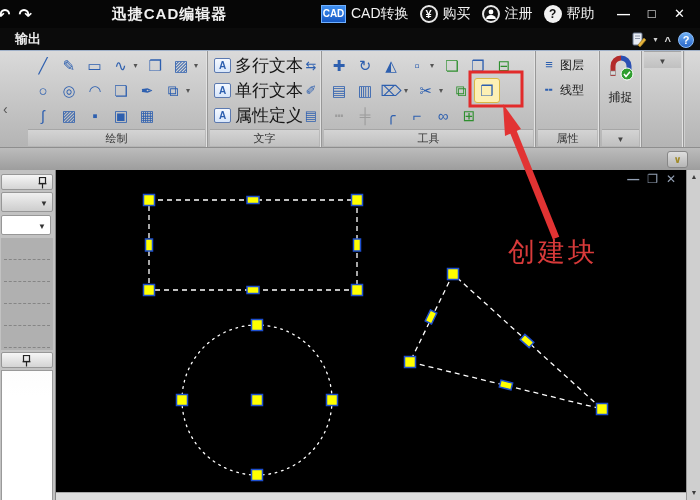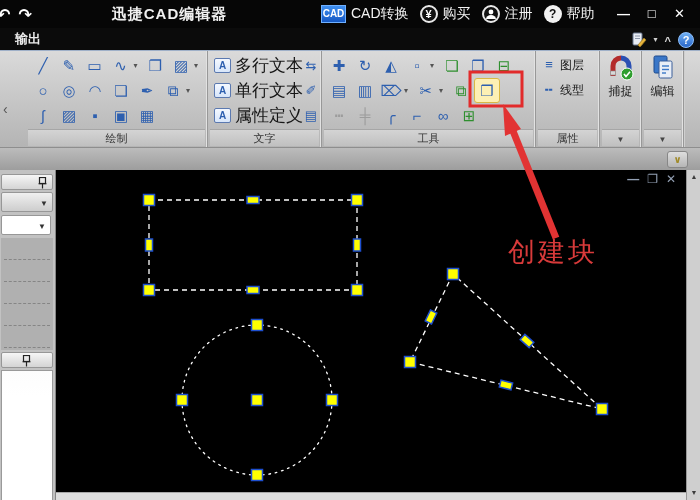--- a/index.html
+++ b/index.html
@@ -48,21 +48,21 @@
   .sec-props{width:64px}
   .sec-big{width:42px}
   .tbtn{display:flex;align-items:center;height:25px;gap:4px;padding-left:2px}
   .tico{width:17px;height:15px;border:1px solid #5b79b0;background:linear-gradient(#f4f8ff,#d8e6fa);color:#2d5faf;font-size:10px;font-weight:bold;text-align:center;line-height:13px;border-radius:2px;flex:none}
   .tlab{font-size:17px;color:#161616;white-space:nowrap}
   .ticol{position:absolute;right:1px;top:2px;display:flex;flex-direction:column}
   .ticol .ricon{height:25px;line-height:25px;font-size:13px;width:18px}
   .sec-props .tico{background:none;border:none;font-size:13px;width:14px}
   .sec-props .tlab{font-size:12px}
   .bigcol{display:flex;flex-direction:column;align-items:center;padding-top:3px}
-  .blab{font-size:12px;color:#1a1a1a;margin-top:2px}
+  .blab{font-size:12px;color:#1a1a1a;margin-top:8px}
   .bigdd{font-size:8px;color:#444}
   .sliver{flex:1;border-left:1px solid #cfcfcf}
 
   
   #substrip{position:absolute;left:0;top:147px;width:700px;height:23px;background:linear-gradient(#bcbcbc,#9d9d9d);border-top:1px solid #8e8e8e}
   .chevbtn{position:absolute;right:12px;top:3px;width:21px;height:17px;background:linear-gradient(#dedede,#b6b6b6);border:1px solid #878787;border-radius:3px;color:#a08a28;font-size:10px;font-weight:bold;text-align:center;line-height:15px}
 
   
   #sidebar{position:absolute;left:0;top:170px;width:56px;height:330px;background:#c2c2c2;border-right:1px solid #858585}
   .pinbar{position:absolute;left:1px;width:52px;height:16px;background:linear-gradient(#f6f6f6,#d4d4d4);border:1px solid #979797;border-radius:2px}
@@ -260,30 +260,20 @@
         <rect x="18.5" y="17" width="5" height="4" fill="#d8d8d8" stroke="#888" stroke-width="0.6"></rect>
         <circle cx="19" cy="20" r="6" fill="#2f9e2f" stroke="#fff" stroke-width="1"></circle>
         <path d="M16 20 l2 2.4 l4 -4.6" fill="none" stroke="#fff" stroke-width="1.6"></path>
       </svg>
       <span class="blab">捕捉</span>
     </div>
     <div class="sec-label"><span class="bigdd">▼</span></div>
   </div>
 
   <div class="sec sec-big">
-    <div class="sec-icons bigcol">
-      <svg width="26" height="27" viewBox="0 0 26 27">
-        <rect x="4" y="2" width="13" height="17" rx="1.5" fill="#3a77c8" stroke="#1d4a8c"></rect>
-        <rect x="9" y="7" width="13" height="17" rx="1.5" fill="#e9eef6" stroke="#3a5f9a"></rect>
-        <line x1="12" y1="12" x2="19" y2="12" stroke="#3a77c8" stroke-width="1.4"></line>
-        <line x1="12" y1="15.5" x2="19" y2="15.5" stroke="#3a77c8" stroke-width="1.4"></line>
-        <line x1="12" y1="19" x2="16" y2="19" stroke="#3a77c8" stroke-width="1.4"></line>
-      </svg>
-      <span class="blab">编辑</span>
-    </div>
     <div class="sec-label"><span class="bigdd">▼</span></div>
   </div>
 
   <div class="sliver"></div>
 </div>
 
 <div id="substrip">
   <div class="chevbtn">∨</div>
 </div>
 

